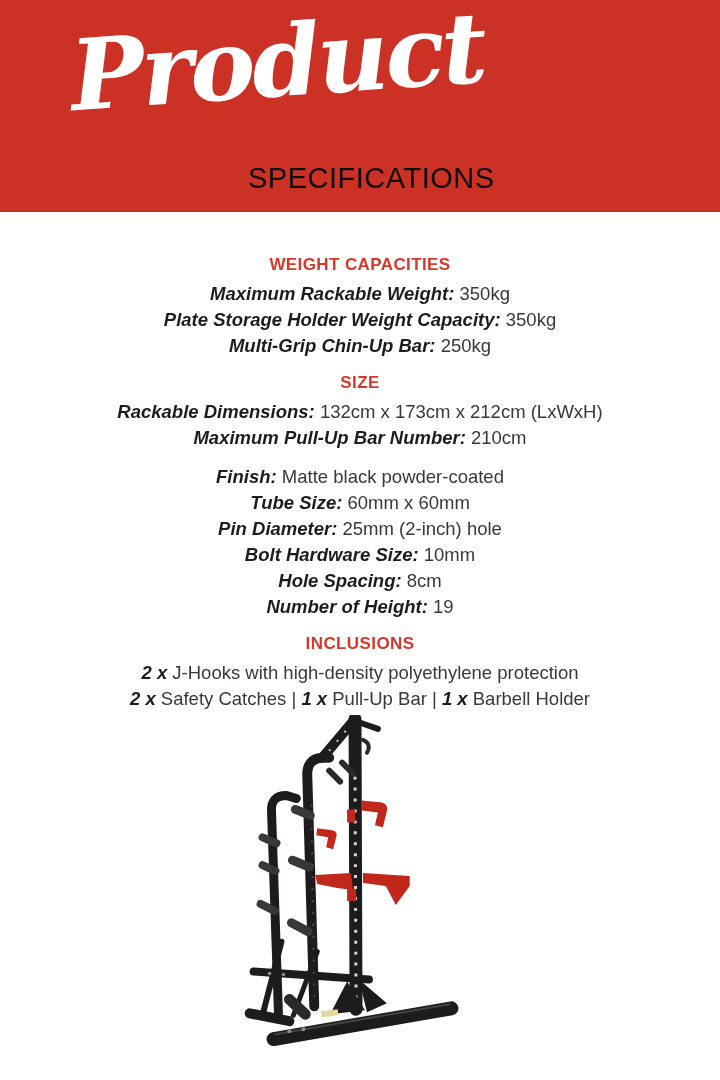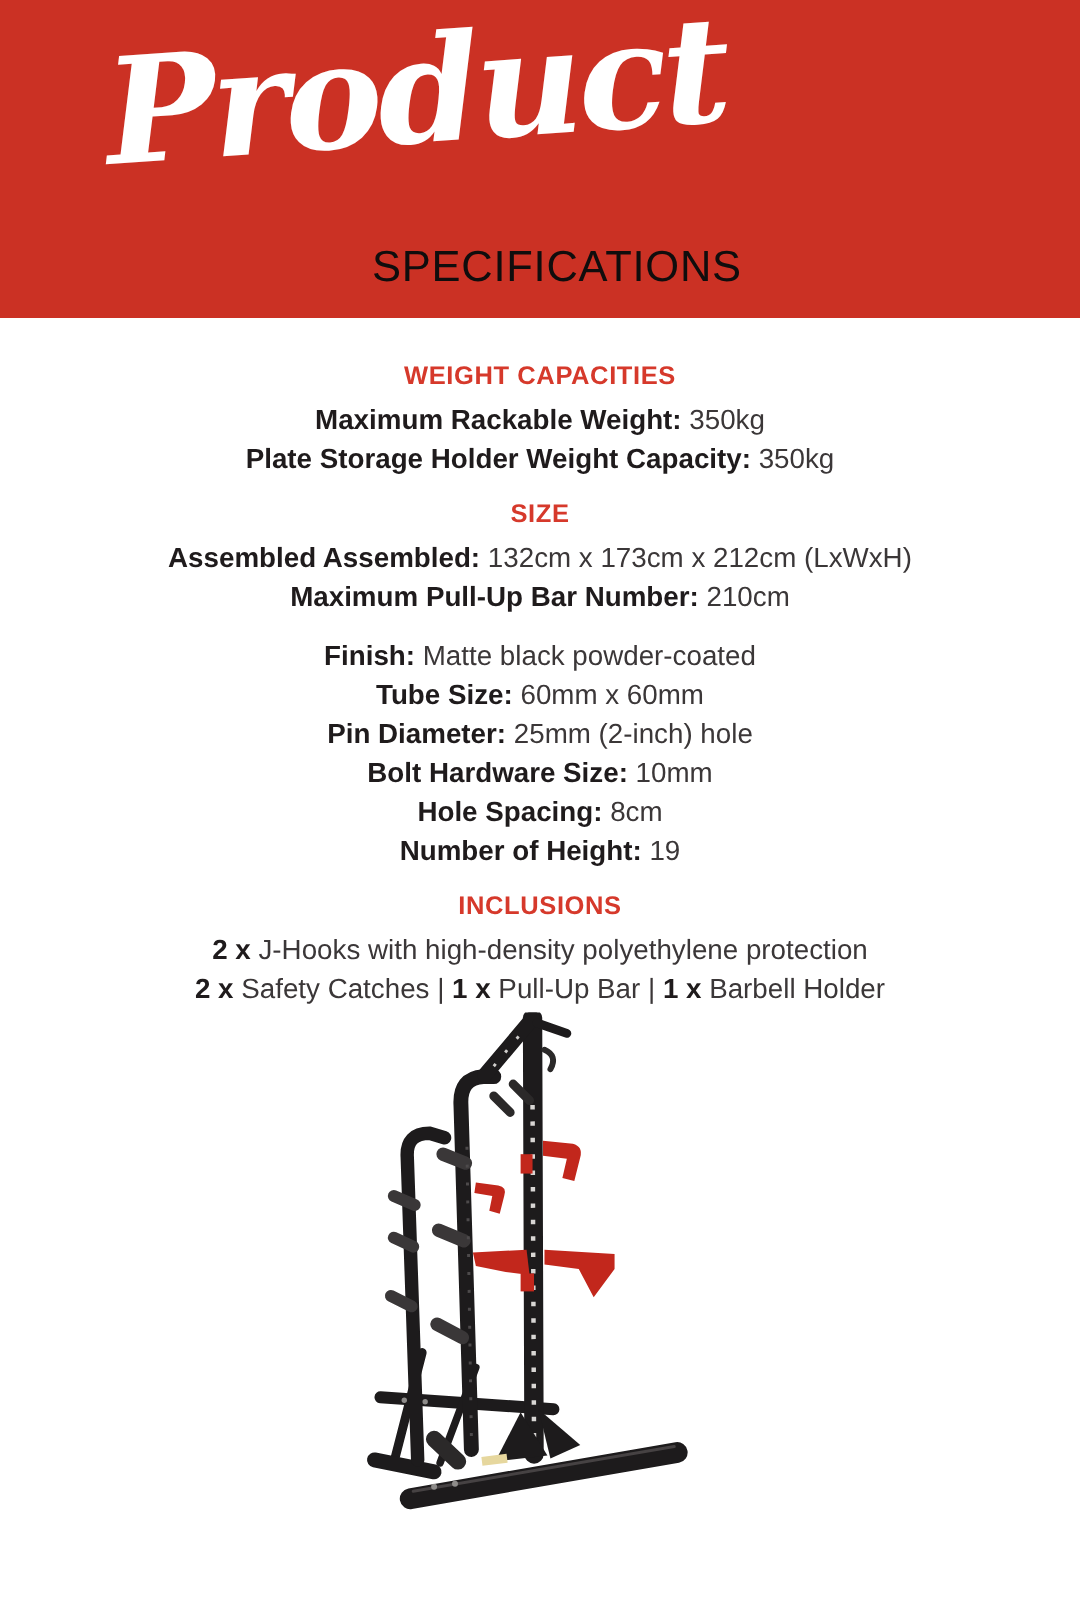--- a/index.html
+++ b/index.html
@@ -26,55 +26,56 @@
     white-space:nowrap;
   }
   .block-title {
     position:absolute; left:248px; top:164px;
     font-size:29px; line-height:1;
     font-weight:normal; letter-spacing:.5px;
     color:var(--block-color,#100D0D);
     white-space:nowrap;
   }
   
-  .content { padding-top:28px; text-align:center; }
+  .content { padding-top:42px; text-align:center; }
   .section { margin:0 0 13px; }
   .section-heading {
     margin:0 0 5px;
     font-size:17px; line-height:22px;
     font-weight:bold; letter-spacing:.4px;
     color:var(--accent,#D6392B);
   }
   .spec-line {
     font-size:18.5px; line-height:26px;
     color:#3B3738;
   }
-  .spec-line .b { font-weight:bold; color:#1F1B1C; }
+  .spec-line .b { font-weight:bold; color:#1F1B1C;font-style:italic; }
   
   .figure { width:262px; margin:-10px auto 0; }
   .figure svg { display:block; }
 </style>
 </head>
 <body style="--banner-bg: #CB3124; --script-color: #FFFFFF; --block-color: #100D0D; --accent: #D6392B;">
 
 <header class="banner">
   <div class="script-title">Product</div>
   <div class="block-title">SPECIFICATIONS</div>
 </header>
 
 <main class="content">
   <div id="sections">
       <section class="section">
         <h2 class="section-heading">WEIGHT CAPACITIES</h2>
         <div class="spec-line"><span class="b">Maximum Rackable Weight: </span><span>350kg</span></div>
         <div class="spec-line"><span class="b">Plate Storage Holder Weight Capacity: </span><span>350kg</span></div>
+        <div class="spec-line"><span class="b">Multi-Grip Chin-Up Bar: </span><span>250kg</span></div>
       </section>
       <section class="section">
         <h2 class="section-heading">SIZE</h2>
-        <div class="spec-line"><span class="b">Assembled Assembled: </span><span>132cm x 173cm x 212cm (LxWxH)</span></div>
+        <div class="spec-line"><span class="b">Rackable Dimensions: </span><span>132cm x 173cm x 212cm (LxWxH)</span></div>
         <div class="spec-line"><span class="b">Maximum Pull-Up Bar Number: </span><span>210cm</span></div>
       </section>
       <section class="section">
         <div class="spec-line"><span class="b">Finish: </span><span>Matte black powder-coated</span></div>
         <div class="spec-line"><span class="b">Tube Size: </span><span>60mm x 60mm</span></div>
         <div class="spec-line"><span class="b">Pin Diameter: </span><span>25mm (2-inch) hole</span></div>
         <div class="spec-line"><span class="b">Bolt Hardware Size: </span><span>10mm</span></div>
         <div class="spec-line"><span class="b">Hole Spacing: </span><span>8cm</span></div>
         <div class="spec-line"><span class="b">Number of Height: </span><span>19</span></div>
       </section>

